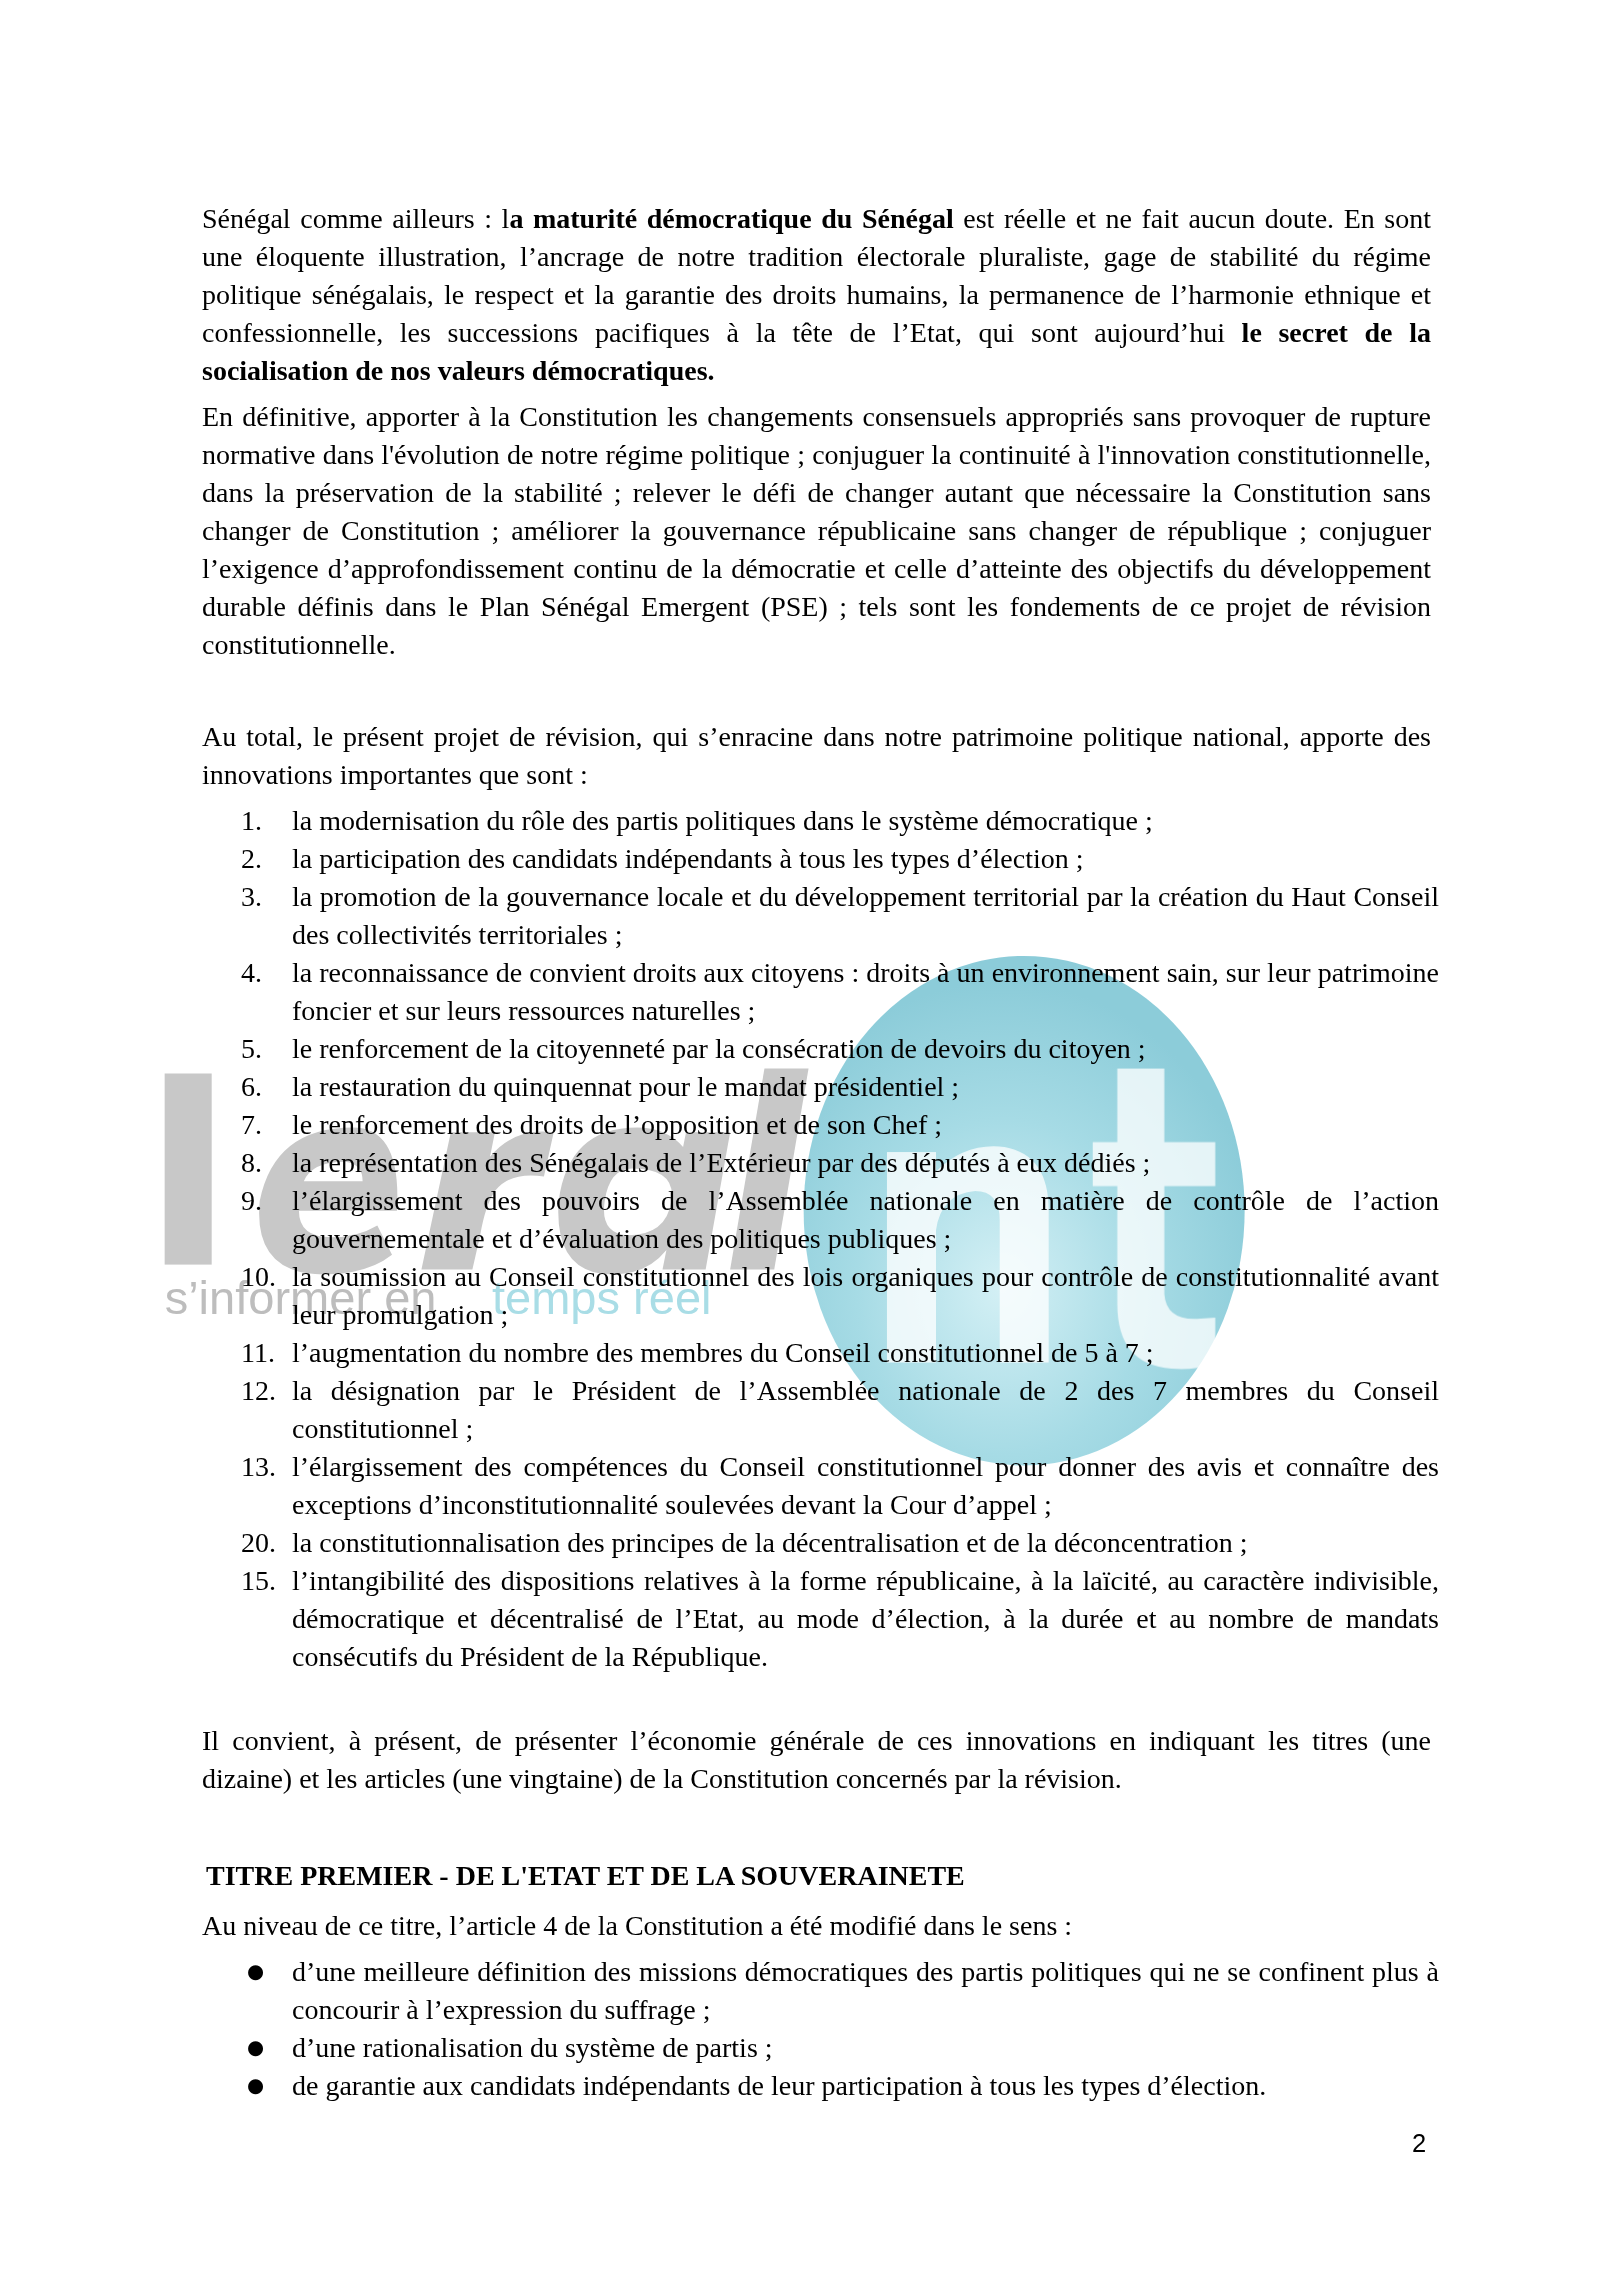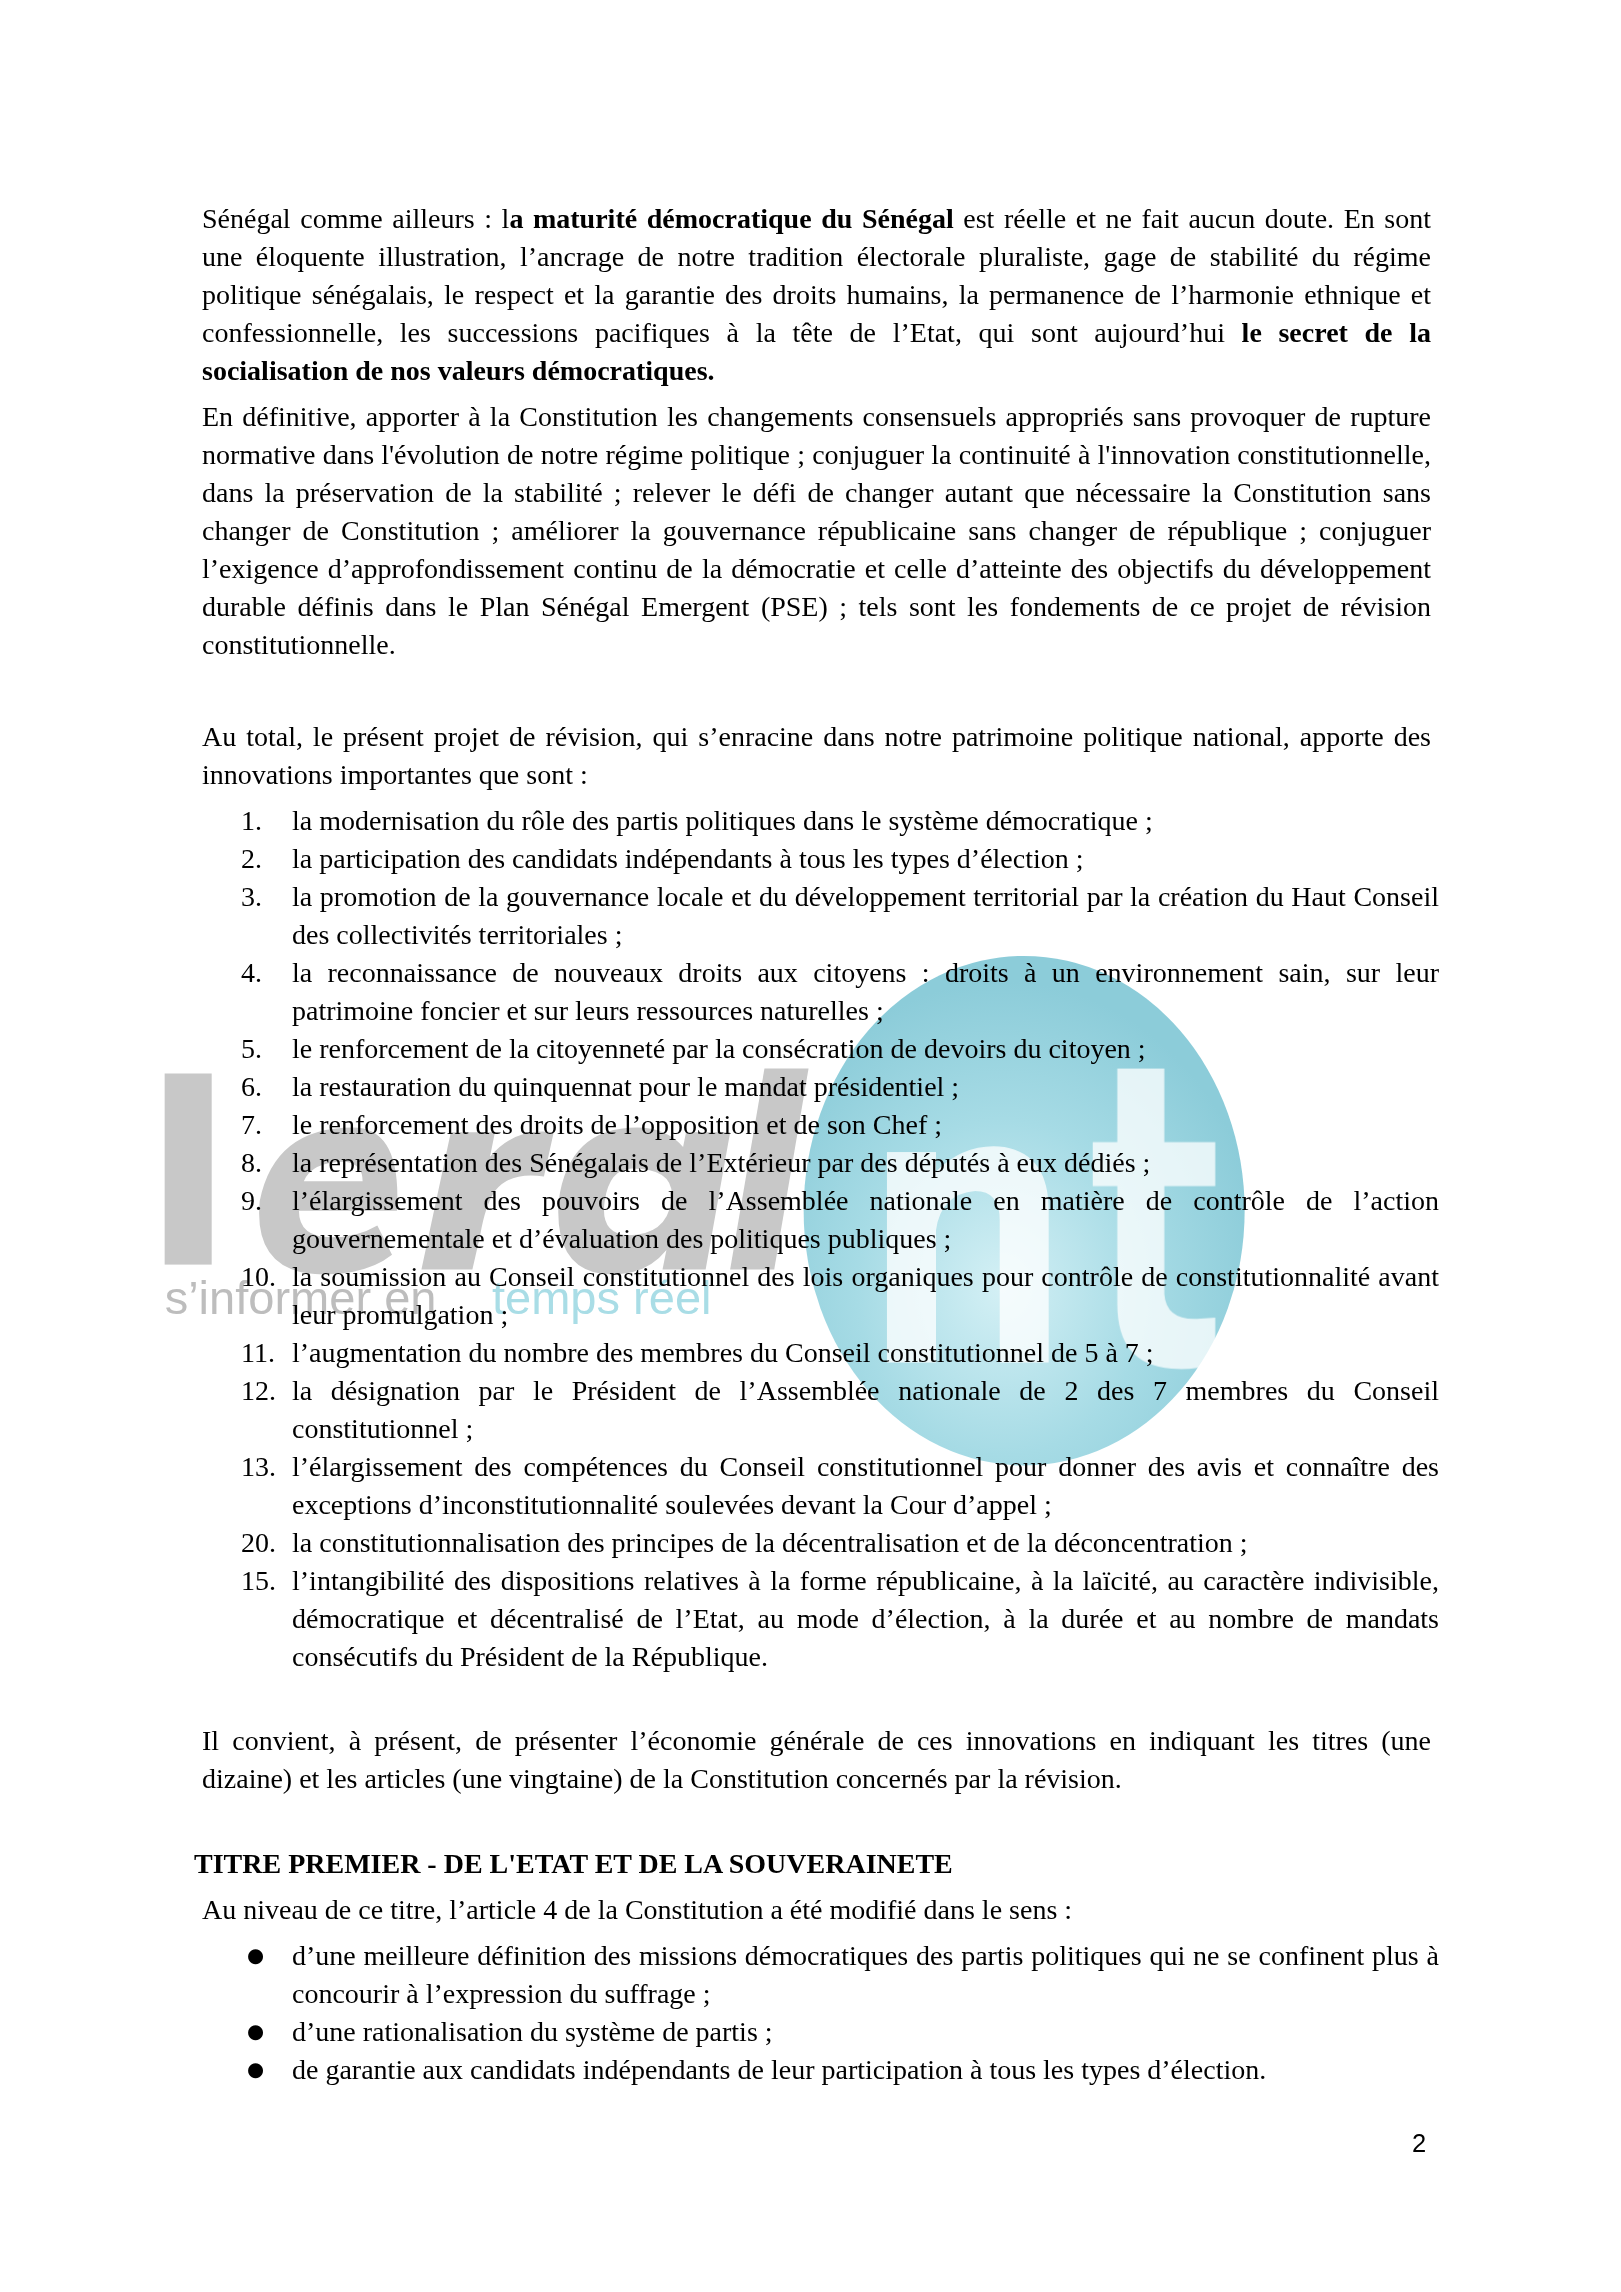--- a/index.html
+++ b/index.html
@@ -72,21 +72,21 @@
       text-align: justify;
     }
     ul.bullets li .bullet {
       position: absolute;
       left: 53px;
       top: 0;
       font-family: "DejaVu Sans", sans-serif;
       font-size: 19.6px;
     }
     h2.section-title {
-      margin: 0;
+      margin: 12px;
       font-size: 28px;
       font-weight: bold;
       line-height: 38px;
     }
     b { font-weight: bold; }
     .page-number {
       position: absolute;
       left: 1412px;
       top: 2129px;
       font-family: "Liberation Sans", "DejaVu Sans", sans-serif;
@@ -141,21 +141,21 @@
     <p class="last-left">En définitive, apporter à la Constitution les changements consensuels appropriés sans provoquer de rupture normative dans l'évolution de notre régime politique ; conjuguer la continuité à l'innovation constitutionnelle, dans la  préservation de la stabilité ; relever le défi de changer autant que nécessaire la Constitution sans changer de Constitution ; améliorer la gouvernance républicaine sans changer de république ; conjuguer l’exigence d’approfondissement continu de la démocratie et celle d’atteinte des objectifs du développement durable définis dans le Plan Sénégal Emergent (PSE) ; tels sont les fondements de ce projet de révision constitutionnelle.</p>
 
     <div class="gap"></div>
 
     <p class="last-left">Au total, le présent projet de révision, qui s’enracine dans notre patrimoine politique national, apporte des innovations importantes que sont :</p>
 
     <ol class="items">
       <li><span class="num">1.</span><span>la modernisation du rôle des partis politiques dans le système démocratique ;</span></li>
       <li><span class="num">2.</span><span>la participation des candidats indépendants à tous les types d’élection ;</span></li>
       <li><span class="num">3.</span><span>la promotion de la gouvernance locale et du développement territorial par la création du Haut Conseil des collectivités territoriales ;</span></li>
-      <li><span class="num">4.</span><span>la reconnaissance de nouveaux droits aux citoyens : droits à un environnement sain, sur leur patrimoine foncier et sur leurs ressources naturelles ;</span></li>
+      <li><span class="num">4.</span><span>la reconnaissance de convient droits aux citoyens : droits à un environnement sain, sur leur patrimoine foncier et sur leurs ressources naturelles ;</span></li>
       <li><span class="num">5.</span><span>le renforcement de la citoyenneté par la consécration de devoirs du citoyen ;</span></li>
       <li><span class="num">6.</span><span>la restauration du quinquennat pour le mandat présidentiel ;</span></li>
       <li><span class="num">7.</span><span>le renforcement des droits de l’opposition et de son Chef ;</span></li>
       <li><span class="num">8.</span><span>la représentation des Sénégalais de l’Extérieur par des députés à eux dédiés ;</span></li>
       <li><span class="num">9.</span><span> l’élargissement des pouvoirs de l’Assemblée nationale en matière de  contrôle de l’action gouvernementale et d’évaluation des politiques publiques ;</span></li>
       <li class="two"><span class="num">10.</span><span>la soumission au Conseil constitutionnel des lois organiques pour contrôle de constitutionnalité avant leur promulgation ;</span></li>
       <li class="two"><span class="num">11.</span><span> l’augmentation du nombre des membres du Conseil constitutionnel de 5 à 7 ;</span></li>
       <li class="two"><span class="num">12.</span><span>la désignation par le Président de l’Assemblée nationale de 2 des 7 membres du Conseil constitutionnel ;</span></li>
       <li class="two"><span class="num">13.</span><span> l’élargissement des compétences du Conseil constitutionnel pour donner des avis et connaître des exceptions d’inconstitutionnalité soulevées devant  la Cour d’appel ;</span></li>
       <li class="two"><span class="num">20.</span><span> la constitutionnalisation des principes de la décentralisation et de la déconcentration ;</span></li>

